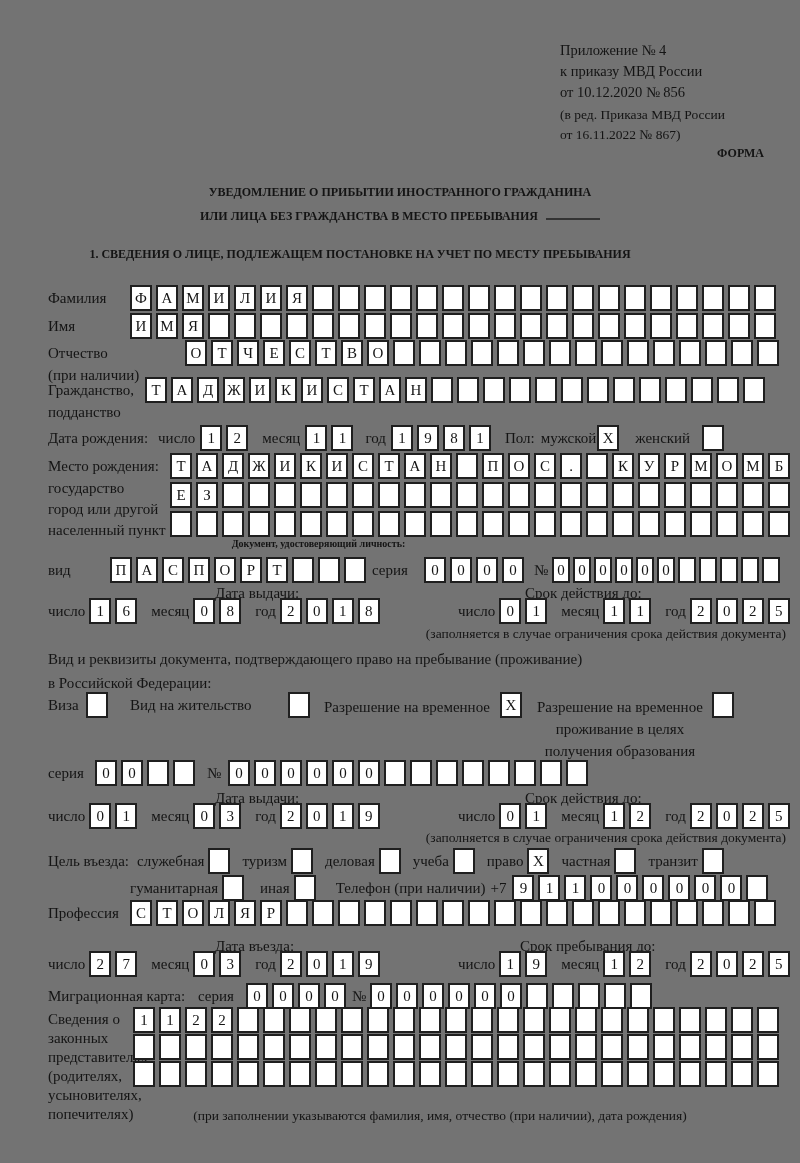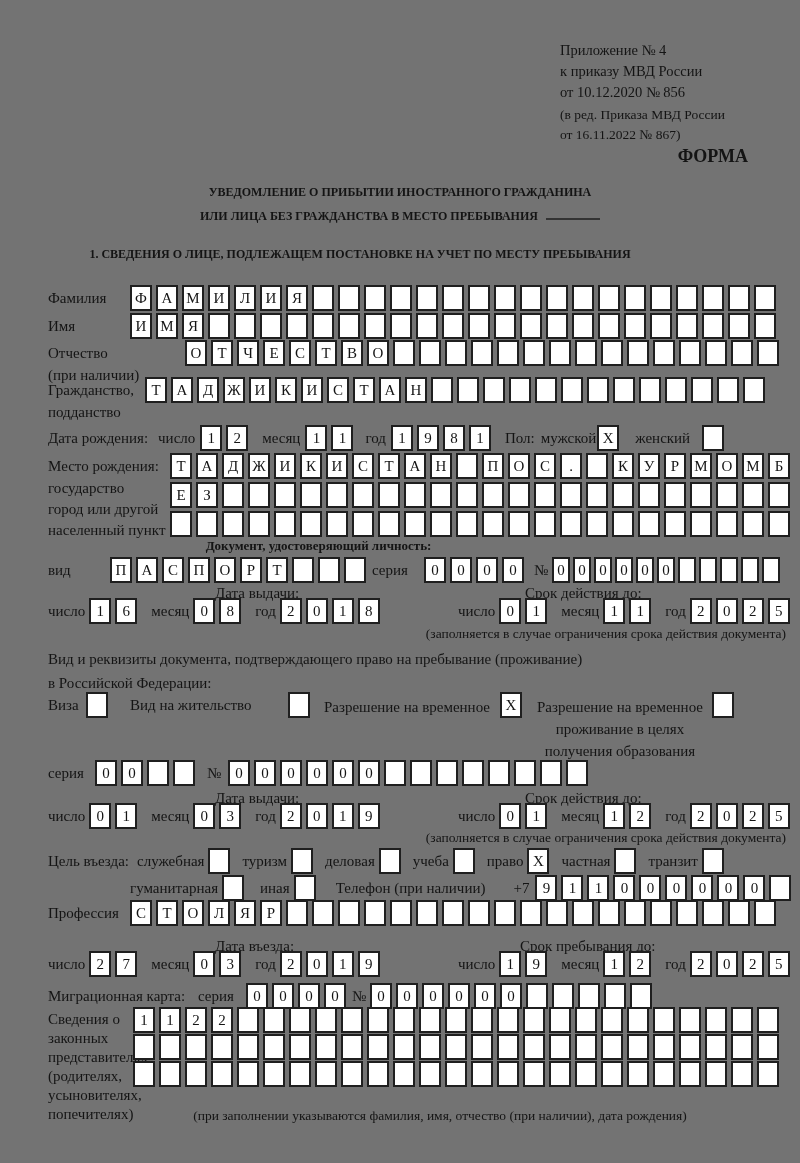--- a/index.html
+++ b/index.html
@@ -32,21 +32,21 @@
 <div class="page">
 
   <div class="abs" style="left:560px;top:40px">
     <div class="app">Приложение № 4</div>
     <div class="app">к приказу МВД России</div>
     <div class="app">от 10.12.2020 № 856</div>
     <div class="ed" style="margin-top:2px">(в ред. Приказа МВД России</div>
     <div class="ed">от 16.11.2022 № 867)</div>
   </div>
 
-  <div class="abs b" style="left:0;top:146px;width:800px;text-align:right;padding-right:52px;box-sizing:border-box;font-size:18px">ФОРМА</div>
+  <div class="abs b" style="left:0;top:146px;width:800px;text-align:right;padding-right:36px;box-sizing:border-box;font-size:12px">ФОРМА</div>
 
   <div class="abs b center" style="left:0;top:181px;width:800px;font-size:12px;line-height:23px">
     <div>УВЕДОМЛЕНИЕ О ПРИБЫТИИ ИНОСТРАННОГО ГРАЖДАНИНА</div>
     <div><span>ИЛИ ЛИЦА БЕЗ ГРАЖДАНСТВА В МЕСТО ПРЕБЫВАНИЯ</span><span class="blank"></span></div>
   </div>
 
   <div class="abs b center" style="left:8px;top:247px;width:704px;font-size:12px">1. СВЕДЕНИЯ О ЛИЦЕ, ПОДЛЕЖАЩЕМ ПОСТАНОВКЕ НА УЧЕТ ПО МЕСТУ ПРЕБЫВАНИЯ</div>
 
   <div class="abs t" style="left:48px;top:289px">Фамилия</div>
   <div class="abs cells" style="left:130px;top:285px">
@@ -269,21 +269,21 @@
       <span class="cell"></span>
       <span class="cell"></span>
       <span class="cell"></span>
       <span class="cell"></span>
       <span class="cell"></span>
       <span class="cell"></span>
       <span class="cell"></span>
       <span class="cell"></span>
     </div>
 
-  <div class="abs b center" style="left:0;top:538px;width:637px;font-size:13px">Документ, удостоверяющий личность:</div>
+  <div class="abs b center" style="left:0;top:538px;width:637px;font-size:10px">Документ, удостоверяющий личность:</div>
 
   <div class="abs t" style="left:48px;top:561px">вид</div>
   <div class="abs cells" style="left:110px;top:557px">
       <span class="cell">П</span>
       <span class="cell">А</span>
       <span class="cell">С</span>
       <span class="cell">П</span>
       <span class="cell">О</span>
       <span class="cell">Р</span>
       <span class="cell">Т</span>
@@ -486,21 +486,21 @@
 
   <div class="abs row optrow" style="left:130px;top:875px">
     <span class="t">гуманитарная</span>
     <span class="cells" style="margin-right:12px">
         <span class="cell"></span>
       </span>
     <span class="t">иная</span>
     <span class="cells" style="margin-right:16px">
         <span class="cell"></span>
       </span>
-    <span class="t" style="margin-right:28px">Телефон (при наличии)</span>
+    <span class="t" style="margin-right:5px">Телефон (при наличии)</span>
     <span class="t" style="margin-right:6px">+7</span>
     <span class="cells">
         <span class="cell">9</span>
         <span class="cell">1</span>
         <span class="cell">1</span>
         <span class="cell">0</span>
         <span class="cell">0</span>
         <span class="cell">0</span>
         <span class="cell">0</span>
         <span class="cell">0</span>

